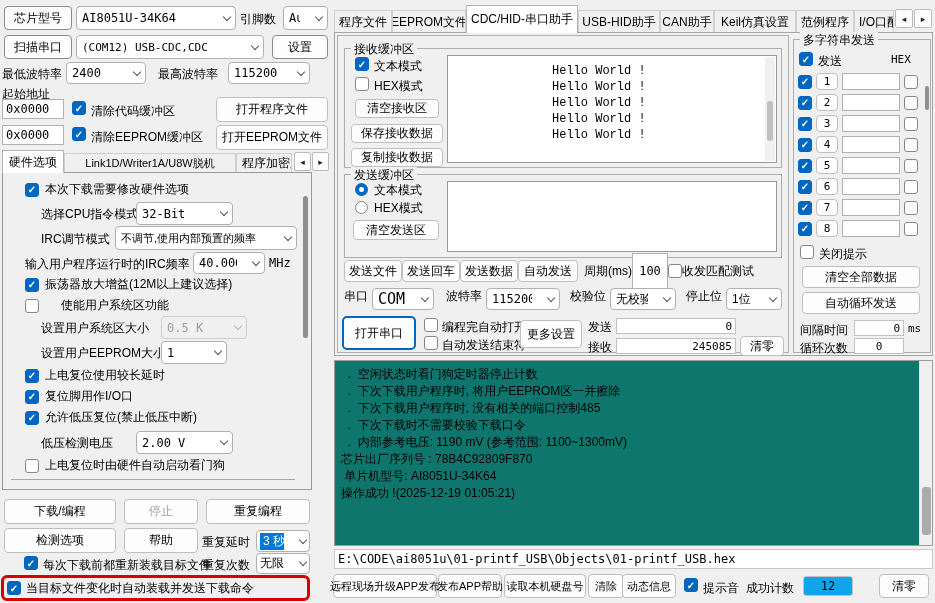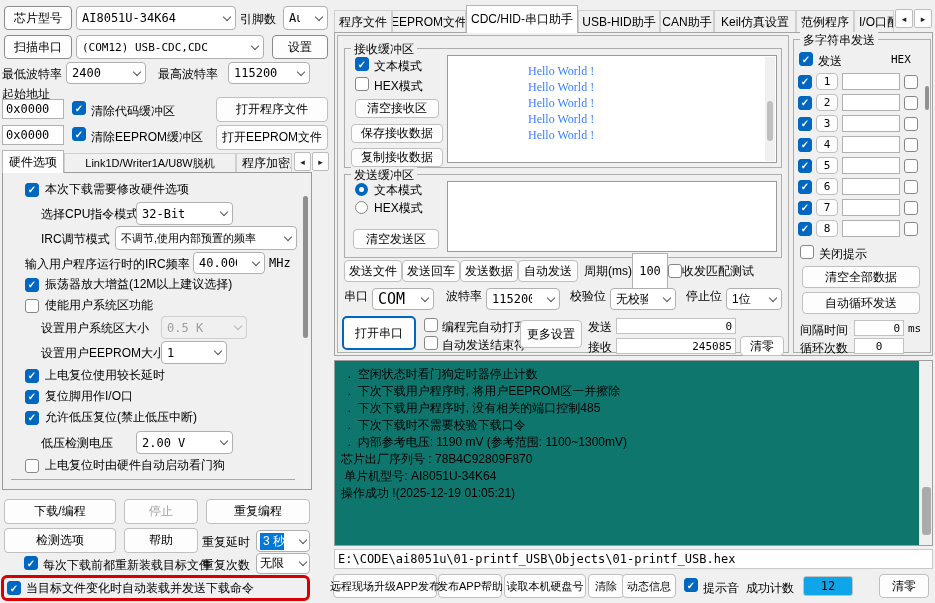--- a/index.html
+++ b/index.html
@@ -34,22 +34,22 @@
   .tabstrip {position:absolute;display:flex;align-items:flex-end}
   .tab {display:flex;align-items:center;justify-content:center;border:1px solid #cfcfcf;border-bottom:none;
         background:#f0f0f0;overflow:hidden;white-space:nowrap}
   .tab.active {background:#fff;border-color:#b5b5b5;z-index:3}
   .sbtn {display:flex;align-items:center;justify-content:center;background:#fdfdfd;
          border:1px solid #bcbcbc;border-radius:2px;font-size:9px;color:#222}
   .vtrack {position:absolute;background:#f0f0f0}
   .vthumb {position:absolute;background:#a0a0a0;border-radius:3px}
   .sel {background:#0078d7;color:#fff;padding:0 3px}
   .ta {background:#fff;border:1px solid #9a9a9a;position:absolute;overflow:hidden}
-  .hello {font-family:Liberation Serif, serif;color:#3b82f6;line-height:16px;
-          padding-left:80px;white-space:pre}
+  .hello {font-family:Liberation Mono, monospace;color:#000000;line-height:16px;
+          padding-left:104px;white-space:pre}
   .logline {white-space:pre;line-height:17px}
   .hline {position:absolute;border-top:1px solid #a8a8a8}
   input {font-family:"DejaVu Sans Mono",monospace;font-size:12px;border:none;outline:none;width:100%;background:transparent}
   .inbox {background:#fff;border:1px solid #b0b0b0;display:flex;align-items:center;padding:0 3px}
 </style>
 </head>
 <body>
 
 <div class="app">
 
@@ -143,21 +143,21 @@
         <span class="chev"></span>
       </div>
       <span class="lbl abs mono" style="left:266px;top:83px">MHz</span>
 
       <div class="abs" style="left:22px;top:103px;display:flex;gap:6px;align-items:center">
         <span class="cb on">
             <span>✓</span>
           </span>
         <span class="lbl">振荡器放大增益(12M以上建议选择)</span>
       </div>
-      <div class="abs" style="left:22px;top:124px;display:flex;gap:6px;align-items:center">
+      <div class="abs" style="left:22px;top:124px;display:flex;gap:22px;align-items:center">
         <span class="cb"></span>
         <span class="lbl">使能用户系统区功能</span>
       </div>
 
       <span class="lbl abs" style="left:38px;top:147px">设置用户系统区大小</span>
       <div class="combo disabled abs" style="left:158px;top:143px;width:86px;height:23px">
         <span class="val mono">0.5 K</span>
         <span class="chev"></span>
       </div>
 
@@ -279,21 +279,21 @@
             </div>
           </div>
         </div>
 
         <div class="grp" style="left:6px;top:138px;width:438px;height:84px">
           <span class="ttl">发送缓冲区</span>
           <span class="radio on abs" style="left:10px;top:8px"></span>
           <span class="lbl abs" style="left:29px;top:7px">文本模式</span>
           <span class="radio abs" style="left:10px;top:26px"></span>
           <span class="lbl abs" style="left:29px;top:25px">HEX模式</span>
-          <div class="btn abs" style="left:8px;top:54px;width:86px;height:20px">清空发送区</div>
+          <div class="btn abs" style="left:8px;top:45px;width:86px;height:20px">清空发送区</div>
           <div class="ta" style="left:102px;top:6px;width:330px;height:71px"></div>
         </div>
 
         <div class="abs" style="left:6px;top:224px;height:22px;display:flex;align-items:center;gap:0">
           <div class="btn" style="width:58px;height:22px">发送文件</div>
           <div class="btn" style="width:58px;height:22px">发送回车</div>
           <div class="btn" style="width:58px;height:22px">发送数据</div>
           <div class="btn" style="width:60px;height:22px">自动发送</div>
           <span class="lbl" style="margin-left:6px">周期(ms)</span>
           <div class="inbox" style="width:36px;height:36px">

